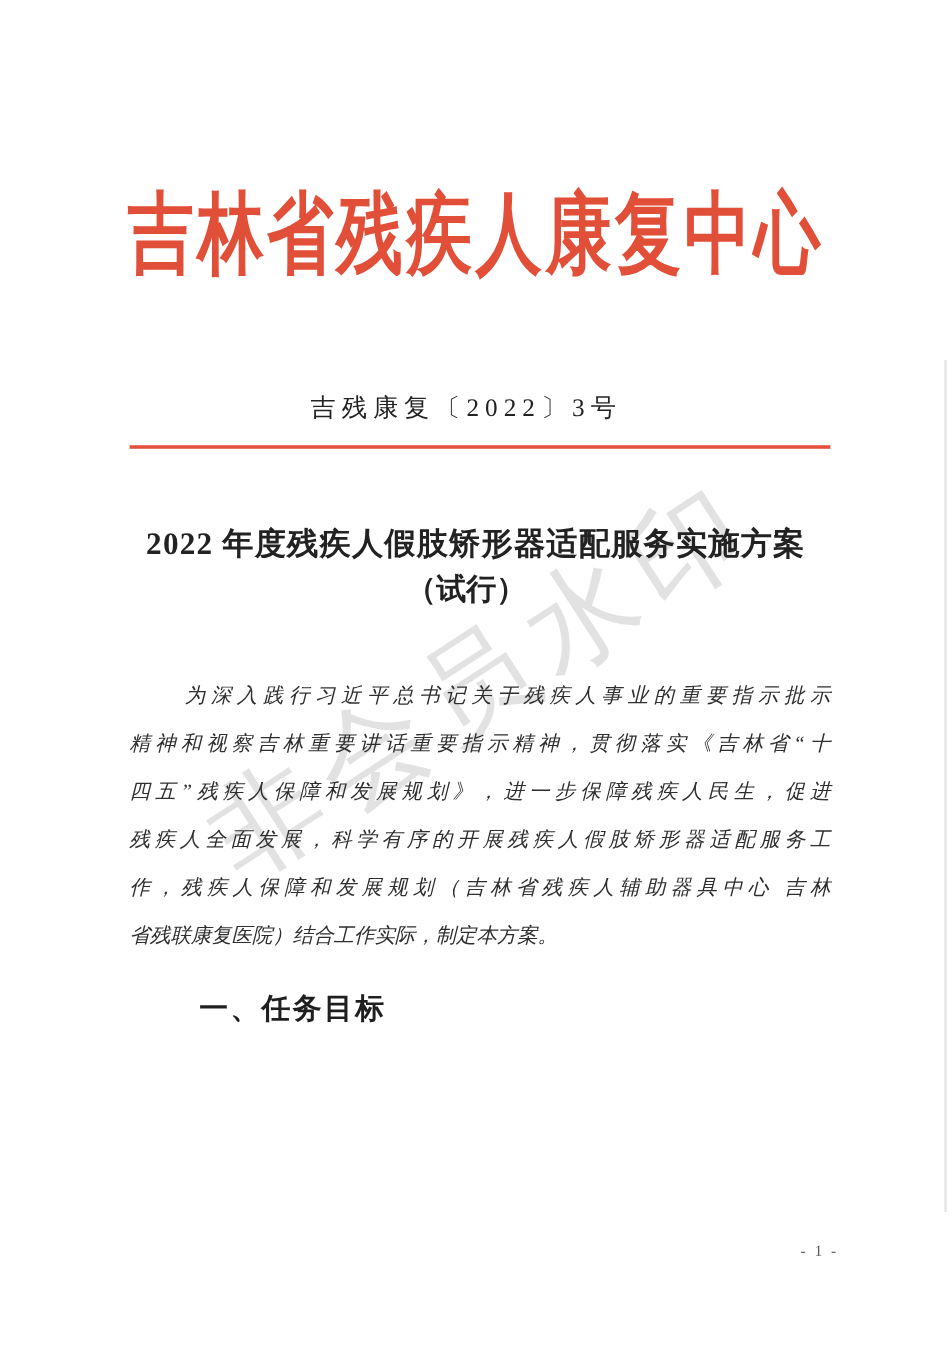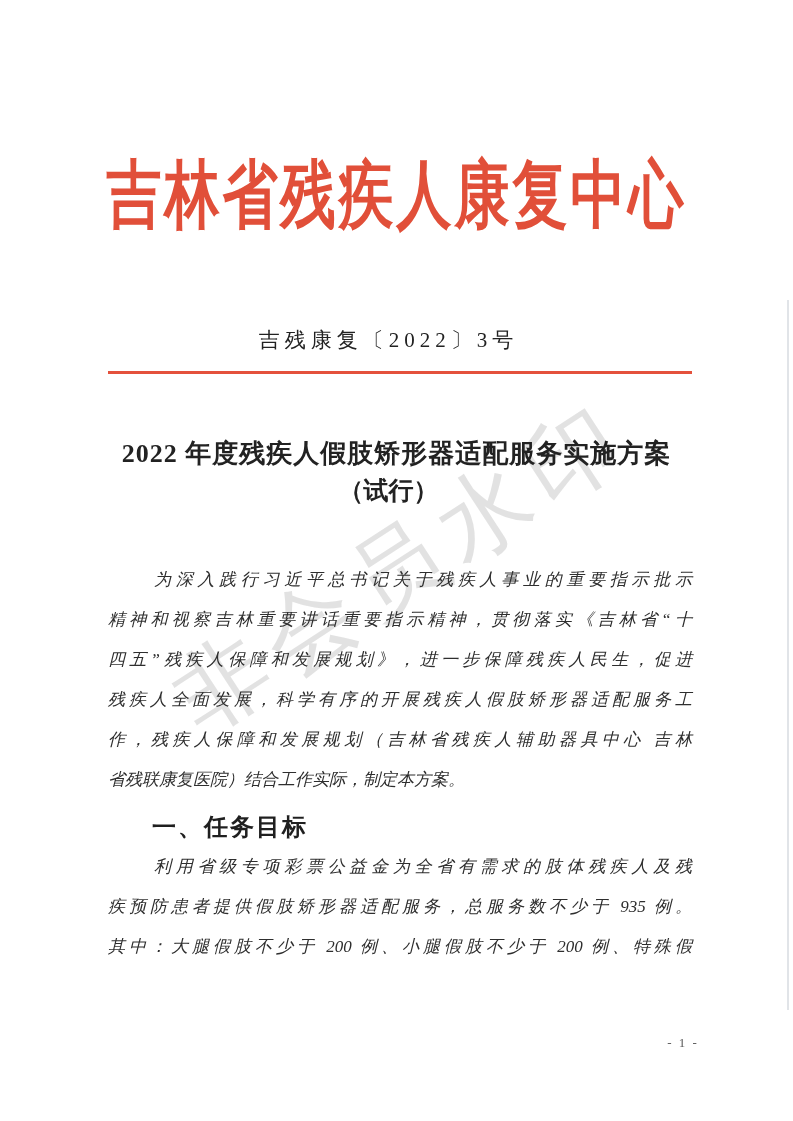--- a/index.html
+++ b/index.html
@@ -84,21 +84,21 @@
     text-align:justify;
     text-align-last:justify;
     white-space:nowrap;
     overflow:visible;
     font-style:italic;
   }
   .line.indent{padding-left:46px;}
   .line.noj{text-align:left;text-align-last:left;}
   .section-heading{
     position:absolute;left:150px;top:805px;
-    margin:2px;
+    margin:16px;
     height:40px;line-height:40px;
     font-family:"Liberation Sans","DejaVu Sans",sans-serif;
     font-size:24px;
     font-weight:bold;
     letter-spacing:2px;
     color:#1f1f1f;
   }
   .page-number{
     position:absolute;left:653px;top:1035px;
     width:60px;
@@ -136,24 +136,19 @@
       <div class="line indent">为深入践行习近平总书记关于残疾人事业的重要指示批示</div>
       <div class="line">精神和视察吉林重要讲话重要指示精神，贯彻落实《吉林省“十</div>
       <div class="line">四五”残疾人保障和发展规划》，进一步保障残疾人民生，促进</div>
       <div class="line">残疾人全面发展，科学有序的开展残疾人假肢矫形器适配服务工</div>
       <div class="line">作，残疾人保障和发展规划（吉林省残疾人辅助器具中心 吉林</div>
       <div class="line noj">省残联康复医院）结合工作实际，制定本方案。</div>
     </div>
 
     <h2 class="section-heading">一、任务目标</h2>
 
-    <div class="para para2">
-      <div class="line indent">利用省级专项彩票公益金为全省有需求的肢体残疾人及残</div>
-      <div class="line">疾预防患者提供假肢矫形器适配服务，总服务数不少于 935 例。</div>
-      <div class="line">其中：大腿假肢不少于 200 例、小腿假肢不少于 200 例、特殊假</div>
-    </div>
 
     <div class="page-number">- 1 -</div>
 
     <div class="page-edge"></div>
 
   </div>
 </div>
 
 </body></html>

